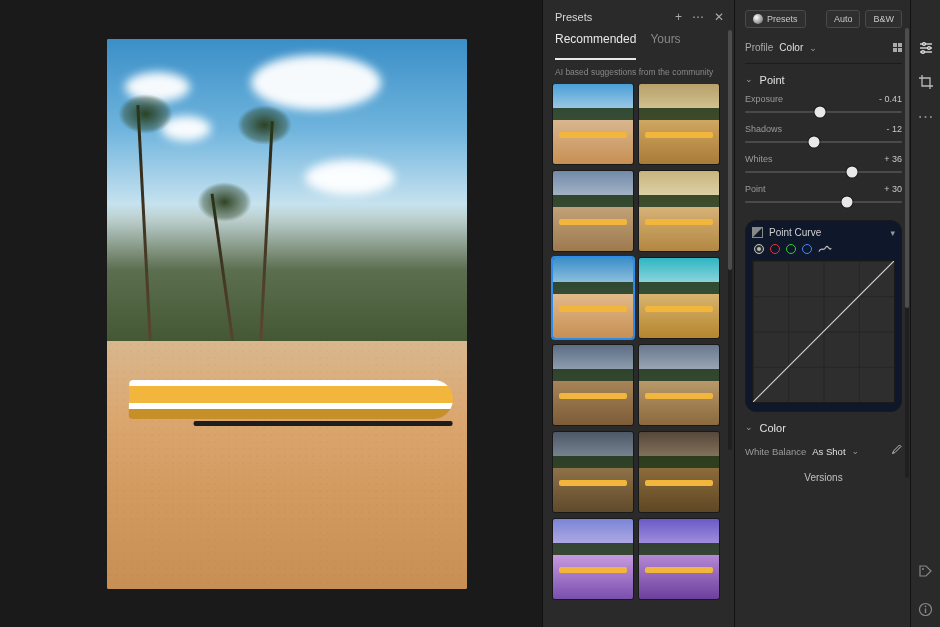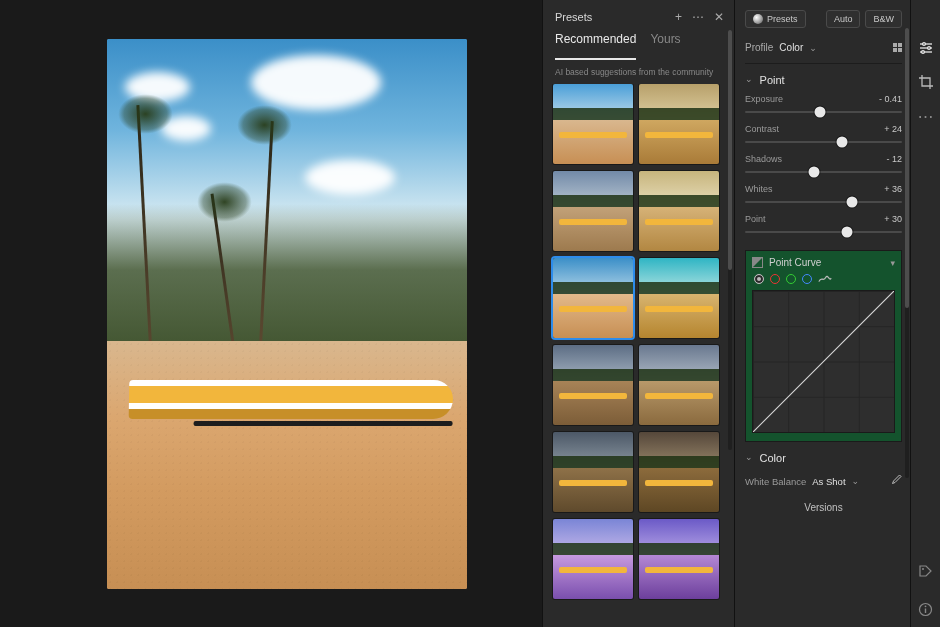--- a/index.html
+++ b/index.html
@@ -61,21 +61,21 @@
   .grid-icon{display:grid; grid-template-columns:repeat(2,4px); grid-template-rows:repeat(2,4px); gap:1px;}
   .grid-icon span{background:#aaa;}
   .section-head{display:flex; align-items:center; gap:7px; padding:10px 0 6px 0; color:#e0e0e0; font-size:11px;}
   .section-head .chev{transform:translateY(-1px);}
   .slider-row{display:flex; flex-direction:column; gap:2px; padding:2px 0 4px 0;}
   .slider-top{display:flex; justify-content:space-between; font-size:9px; color:#9a9a9a;}
   .slider-top .val{color:#c8c8c8;}
   .track{position:relative; height:12px;}
   .track-line{position:absolute; top:50%; left:0; right:0; height:2px; background:#4a4a4a; transform:translateY(-50%); border-radius:1px;}
   .knob{position:absolute; top:50%; width:11px; height:11px; background:#e8e8e8; border-radius:50%; transform:translate(-50%,-50%); box-shadow:0 0 0 1px rgba(0,0,0,0.5);}
-  .curve-box{margin-top:8px; background:#14532d; border:1px solid #1a1a1a; border-radius:0; padding:6px 6px 8px 6px;}
+  .curve-box{margin-top:8px; background:#0f172a; border:1px solid #1a1a1a; border-radius:11px; padding:6px 6px 8px 6px;}
   .curve-head{display:flex; align-items:center; justify-content:space-between; font-size:10px; color:#d0d0d0;}
   .curve-head .left{display:flex; align-items:center; gap:6px;}
   .curve-head .sqicon{width:11px; height:11px; border:1px solid #888; background:linear-gradient(135deg,#888 48%, transparent 52%);}
   .dots-row{display:flex; align-items:center; gap:6px; padding:6px 0 6px 2px;}
   .cdot{width:10px;height:10px;border-radius:50%; border:1.5px solid; cursor:pointer;}
   .cdot.w{border-color:#bbb; background:#bbb; box-shadow:inset 0 0 0 2px #2a2a2a;}
   .cdot.r{border-color:#e33;}
   .cdot.g{border-color:#3c3;}
   .cdot.b{border-color:#48f;}
   .squig{width:14px;height:10px; color:#bbb;}
@@ -278,30 +278,20 @@
               <span>Exposure</span>
               <span class="val">- 0.41</span>
             </div>
             <div class="track">
               <div class="track-line"></div>
               <div class="knob" style="left:48%"></div>
             </div>
           </div>
           <div class="slider-row">
             <div class="slider-top">
-              <span>Contrast</span>
-              <span class="val">+ 24</span>
-            </div>
-            <div class="track">
-              <div class="track-line"></div>
-              <div class="knob" style="left:62%"></div>
-            </div>
-          </div>
-          <div class="slider-row">
-            <div class="slider-top">
               <span>Shadows</span>
               <span class="val">- 12</span>
             </div>
             <div class="track">
               <div class="track-line"></div>
               <div class="knob" style="left:44%"></div>
             </div>
           </div>
           <div class="slider-row">
             <div class="slider-top">

